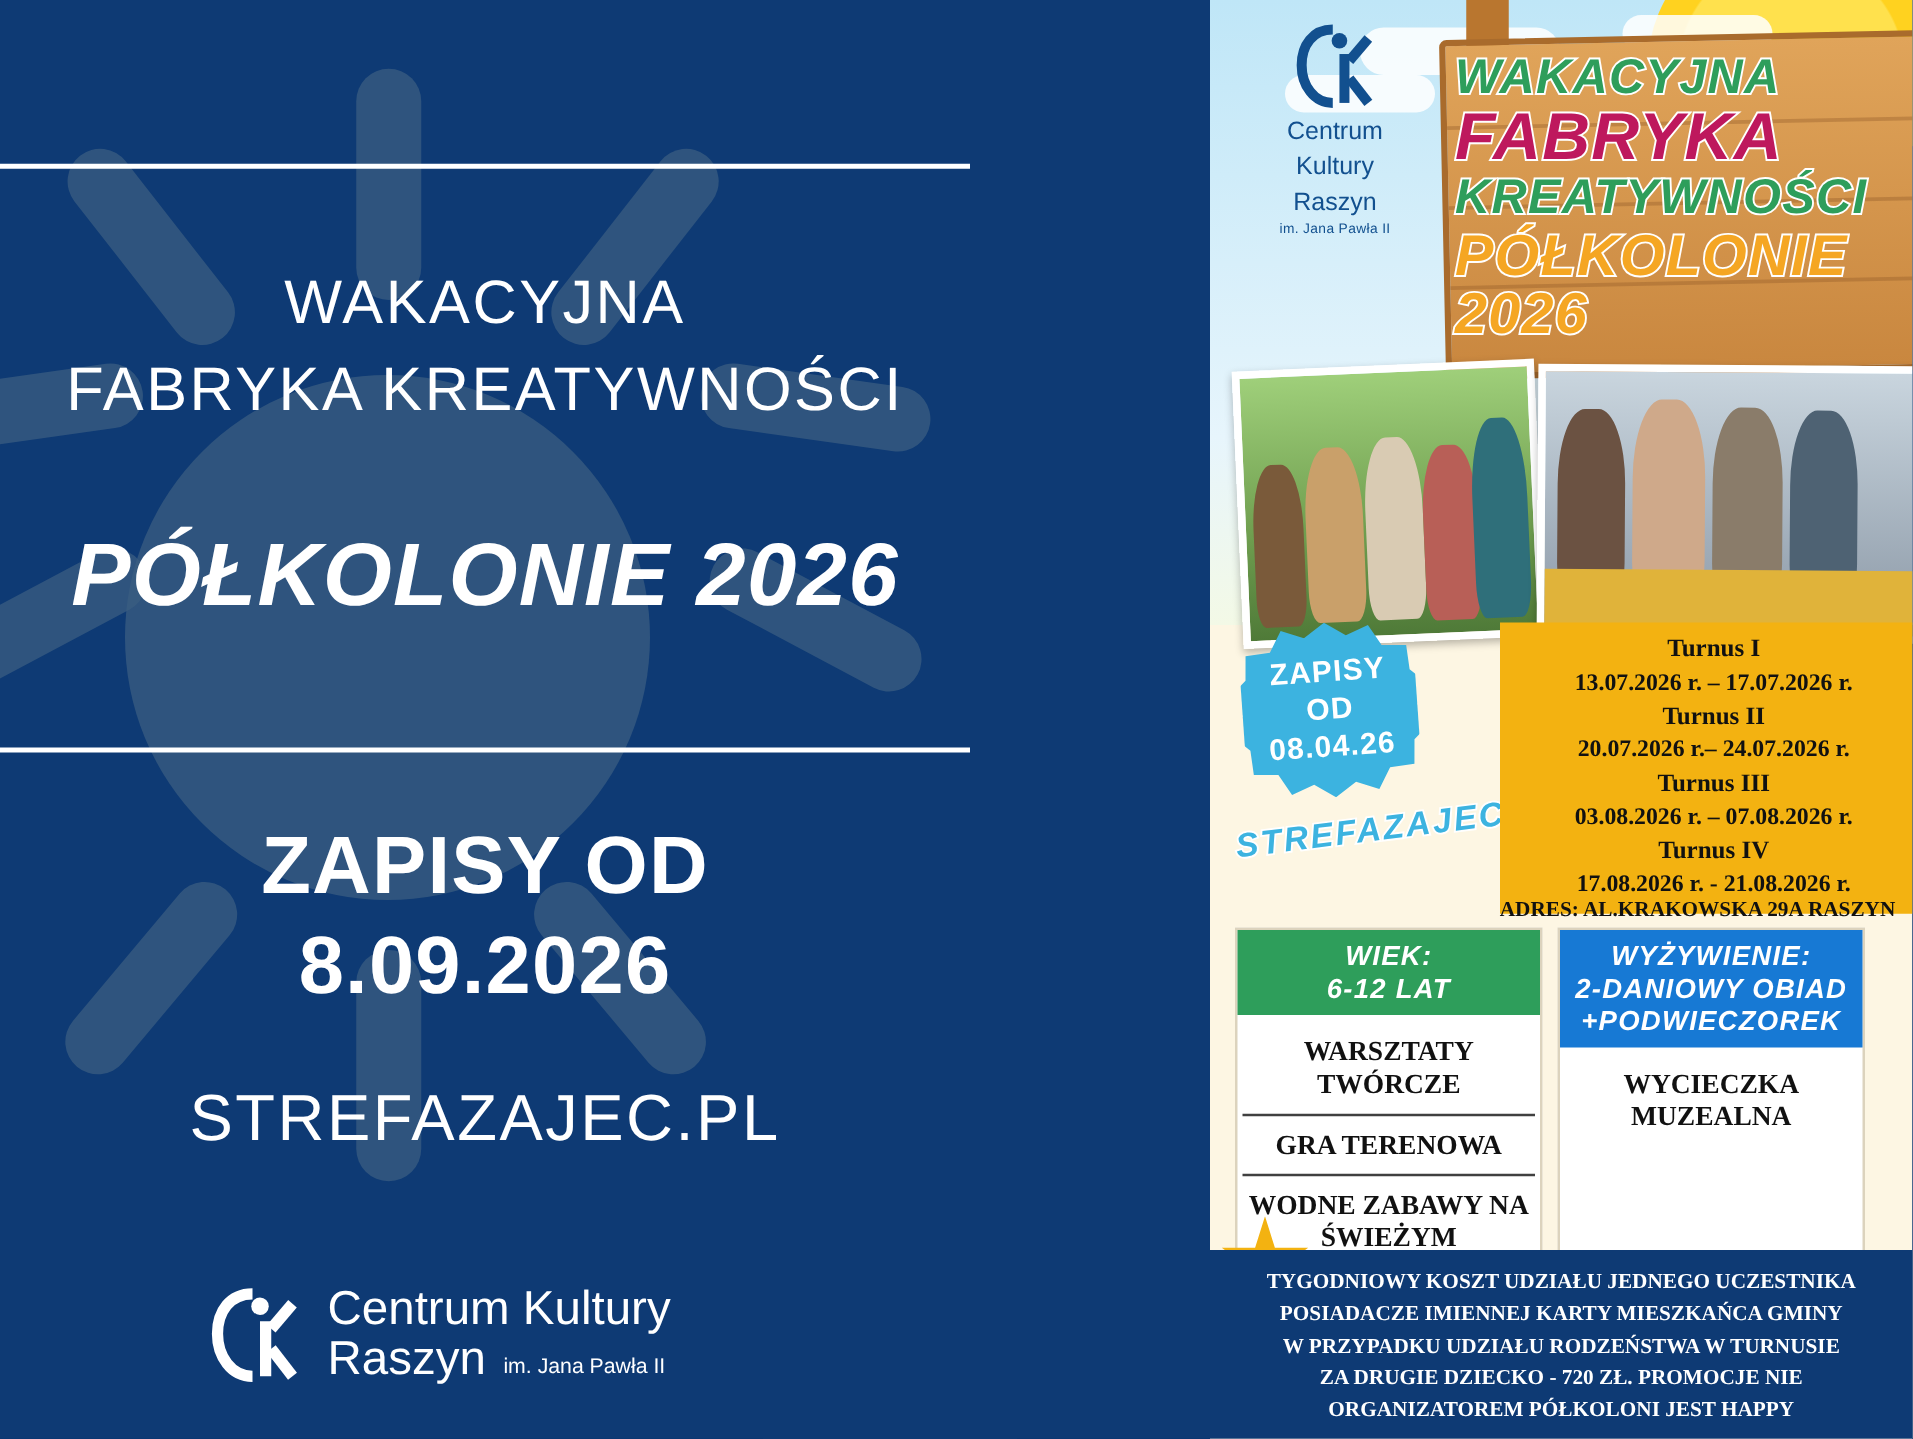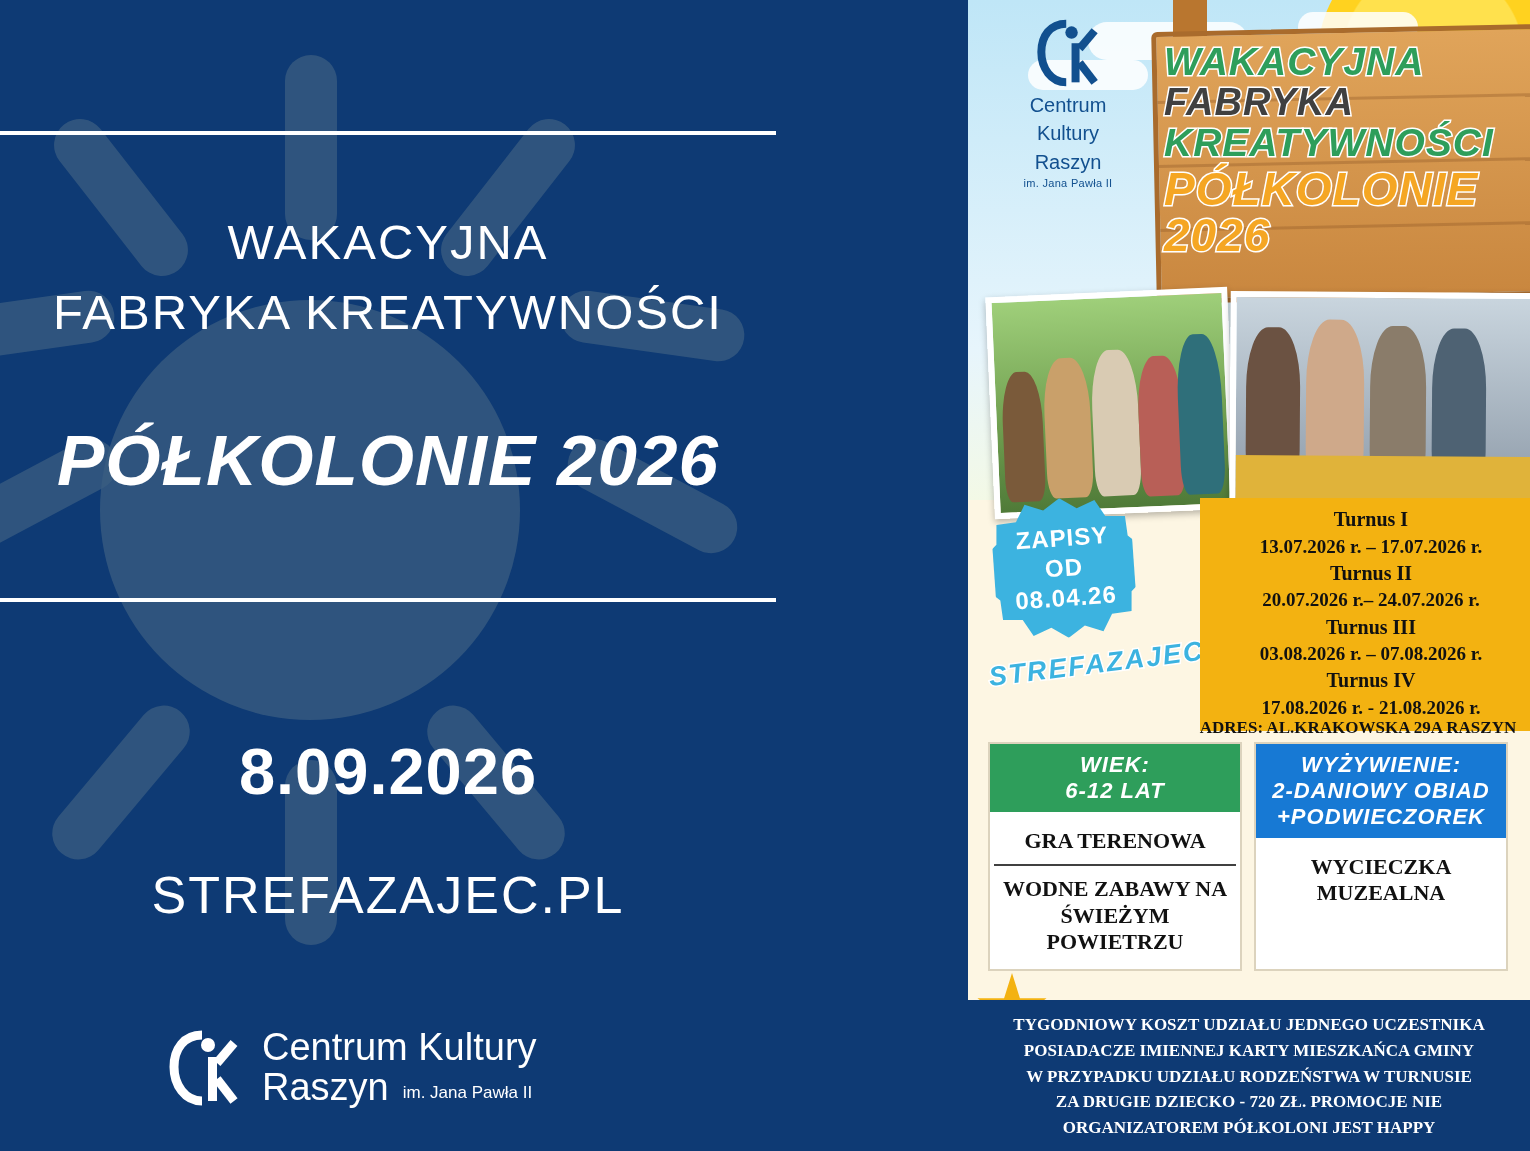--- a/index.html
+++ b/index.html
@@ -73,21 +73,21 @@
     border:5px solid #a96b2c;border-radius:6px;transform:rotate(-1.2deg);
   }
   .plank-line{position:absolute;left:0;right:0;height:3px;background:rgba(140,86,36,.35);}
   .post{
     position:absolute;left:205px;top:-6px;width:34px;height:60px;background:#b9762f;border-radius:4px;
   }
 
   .poster-title{position:absolute;left:196px;top:42px;width:366px;text-align:left;}
   .pt-line{display:block;font-weight:700;font-style:italic;letter-spacing:1px;line-height:1;}
   .pt1{font-size:39px;color:#2e9e5b;-webkit-text-stroke:3px #ffffff;paint-order:stroke fill;}
-  .pt2{font-size:38px;color:#404040;-webkit-text-stroke:3px #ffffff;paint-order:stroke fill;margin-top:2px;}
+  .pt2{font-size:53px;color:#be185d;-webkit-text-stroke:3px #ffffff;paint-order:stroke fill;margin-top:2px;}
   .pt3{font-size:39px;color:#2e9e5b;-webkit-text-stroke:3px #ffffff;paint-order:stroke fill;margin-top:2px;}
   .pt4{font-size:46px;color:#f5a623;-webkit-text-stroke:3px #ffffff;paint-order:stroke fill;margin-top:4px;}
 
   .p-ckr{position:absolute;left:35px;top:18px;width:130px;text-align:center;color:#12508f;}
   .p-ckr-mark{width:64px;height:70px;margin:0 auto;display:block;}
   .p-ckr-l{font-size:20px;line-height:1.12;font-weight:400;margin-top:6px;}
   .p-ckr-s{font-size:11px;margin-top:4px;letter-spacing:.3px;}
 
   .photo{position:absolute;border:6px solid #fff;box-shadow:0 3px 7px rgba(0,0,0,.28);overflow:hidden;}
   .photo-a{left:22px;top:292px;width:230px;height:210px;transform:rotate(-2.5deg);
@@ -113,21 +113,21 @@
     position:absolute;left:232px;top:498px;width:330px;background:#f3b211;color:#111;
     padding:8px 6px 10px;text-align:center;font-weight:700;font-size:19px;line-height:1.38;
     font-family:"Liberation Serif", serif;
   }
   .turnusy .lbl{font-size:20px;}
   .adres{
     position:absolute;left:218px;top:718px;width:344px;text-align:center;
     font-family:"Liberation Serif", serif;font-weight:700;font-size:17px;color:#111;
   }
 
-  .cards{position:absolute;left:20px;top:742px;width:542px;display:flex;gap:12px;}
+  .cards{position:absolute;left:20px;top:742px;width:504px;display:flex;gap:12px;}
   .card{width:250px;background:#fff;border:2px solid #dcd3bd;}
   .card-head{color:#fff;text-align:center;font-weight:700;font-size:22px;line-height:1.18;padding:8px 4px;font-style:italic;letter-spacing:1px;}
   .head-green{background:#2e9e5b;}
   .head-blue{background:#1779d4;}
   .card-body{padding:6px 4px 4px;text-align:center;font-family:"Liberation Serif", serif;font-weight:700;font-size:22px;color:#111;}
   .card-row{padding:10px 2px;line-height:1.2;}
   .card-row + .card-row{border-top:2px solid #404040;}
 
   .footer{
     position:absolute;left:0;bottom:0;width:562px;background:#0e3a74;color:#fff;
@@ -156,20 +156,21 @@
     <div class="ray r8"></div>
     <div class="ray r9"></div>
     <div class="ray r10"></div>
 
     <div class="rule rule-top"></div>
     <div class="rule rule-mid"></div>
 
     <div class="ltext title-1">WAKACYJNA</div>
     <div class="ltext title-1" style="top:285px">FABRYKA KREATYWNOŚCI</div>
     <div class="ltext title-2">PÓŁKOLONIE 2026</div>
+    <div class="ltext title-3">ZAPISY OD</div>
     <div class="ltext title-3" style="top:735px">8.09.2026</div>
     <div class="ltext title-4">STREFAZAJEC.PL</div>
 
     <div class="ckr">
       <svg class="ckr-mark" viewBox="0 0 72 78">
         <path d="M34 6 C16 6 6 20 6 38 C6 56 17 72 34 72" fill="none" stroke="#ffffff" stroke-width="9"></path>
         <circle cx="40" cy="16" r="7" fill="#ffffff"></circle>
         <rect x="40" y="28" width="9" height="44" fill="#ffffff"></rect>
         <path d="M49 34 L66 14" stroke="#ffffff" stroke-width="9" fill="none"></path>
         <path d="M49 50 L66 72" stroke="#ffffff" stroke-width="9" fill="none"></path>
@@ -256,20 +257,21 @@
 
     <div class="adres">ADRES: AL.KRAKOWSKA 29A RASZYN</div>
 
     <div class="cards">
       <div class="card">
         <div class="card-head head-green">
           <div>WIEK:</div>
           <div>6-12 LAT</div>
         </div>
         <div class="card-body">
+          <div class="card-row">WARSZTATY TWÓRCZE</div>
           <div class="card-row">GRA TERENOWA</div>
           <div class="card-row">WODNE ZABAWY NA ŚWIEŻYM POWIETRZU</div>
         </div>
       </div>
       <div class="card">
         <div class="card-head head-blue">
           <div>WYŻYWIENIE:</div>
           <div>2-DANIOWY OBIAD</div>
           <div>+PODWIECZOREK</div>
         </div>

